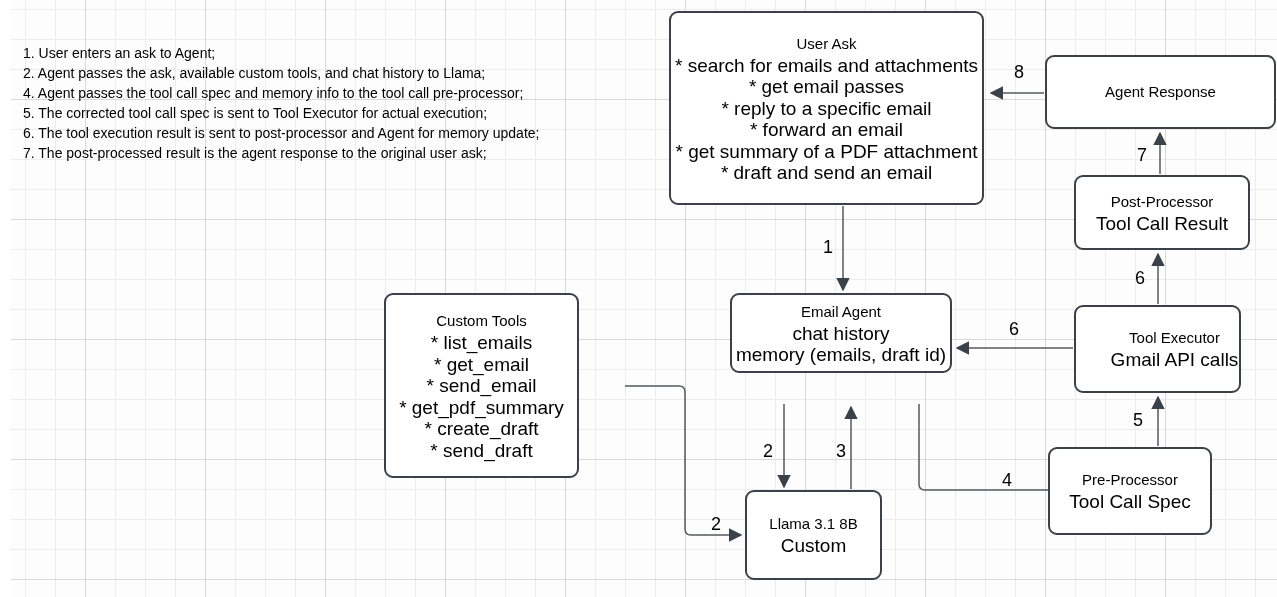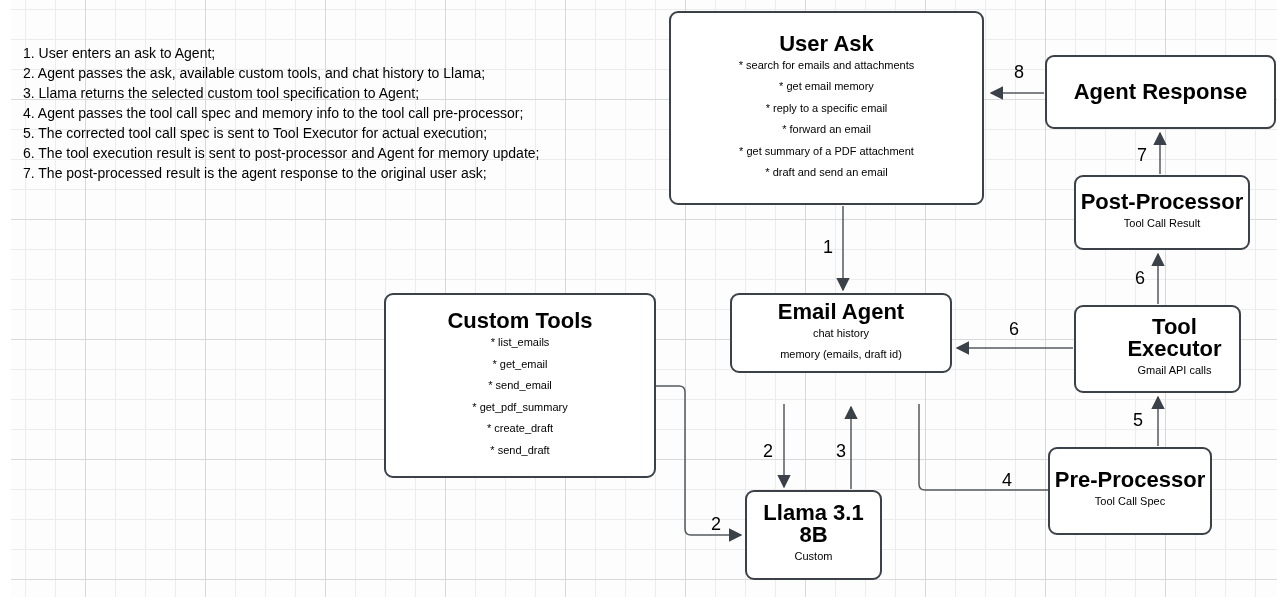--- a/index.html
+++ b/index.html
@@ -25,37 +25,36 @@
   }
   .box{
     position:absolute;box-sizing:border-box;
     background:#ffffff;
     border:2px solid #3b4148;
     border-radius:9px;
     display:flex;flex-direction:column;
     align-items:center;justify-content:center;
     text-align:center;
   }
-  .box-title{font-weight:bold;font-size:22px;line-height:22px;}
-  .box-line{font-size:11px;line-height:21.5px;text-align:right;}
+  .box-title{font-weight:normal;font-size:15px;line-height:22px;}
+  .box-line{font-size:19px;line-height:21.5px;text-align:right;}
   svg.connectors{position:absolute;left:0;top:0;pointer-events:none;}
   .edge-label{
     position:absolute;transform:translate(-50%,-50%);
     font-size:18px;line-height:18px;
   }
 </style>
 </head>
 <body>
 
 <div class="canvas">
 
   <div class="notes">
     <div>1. User enters an ask to Agent;</div>
     <div>2. Agent passes the ask, available custom tools, and chat history to Llama;</div>
-    <div>3. Llama returns the selected custom tool specification to Agent;</div>
     <div>4. Agent passes the tool call spec and memory info to the tool call pre-processor;</div>
     <div>5. The corrected tool call spec is sent to Tool Executor for actual execution;</div>
     <div>6. The tool execution result is sent to post-processor and Agent for memory update;</div>
     <div>7. The post-processed result is the agent response to the original user ask;</div>
   </div>
 
   <svg class="connectors" width="1277" height="597" viewBox="0 0 1277 597">
     <defs>
       <marker id="ah" viewBox="0 0 10 10" refX="9" refY="5" markerWidth="9" markerHeight="9" orient="auto-start-reverse">
         <path d="M0,0 L10,5 L0,10 z" fill="#3b4148"></path>
@@ -82,21 +81,21 @@
   <div class="edge-label" style="left:996px;top:480px;">4</div>
   <div class="edge-label" style="left:1127px;top:420px;">5</div>
   <div class="edge-label" style="left:1003px;top:329px;">6</div>
   <div class="edge-label" style="left:1129px;top:278px;">6</div>
   <div class="edge-label" style="left:1131px;top:155px;">7</div>
   <div class="edge-label" style="left:1008px;top:72px;">8</div>
 
   <div class="box" style="left:658px;top:11px;width:315px;height:194px;">
     <div class="box-title">User Ask</div>
     <div class="box-line">* search for emails and attachments</div>
-    <div class="box-line">* get email memory</div>
+    <div class="box-line">* get email passes</div>
     <div class="box-line">* reply to a specific email</div>
     <div class="box-line">* forward an email</div>
     <div class="box-line">* get summary of a PDF attachment</div>
     <div class="box-line">* draft and send an email</div>
   </div>
 
   <div class="box" style="left:1063px;top:175px;width:176px;height:75px;">
     <div class="box-title">Post-Processor</div>
     <div class="box-line">Tool Call Result</div>
   </div>
@@ -114,21 +113,21 @@
     <div class="box-title">Pre-Processor</div>
     <div class="box-line">Tool Call Spec</div>
   </div>
 
   <div class="box" style="left:719px;top:293px;width:222px;height:80px;">
     <div class="box-title">Email Agent</div>
     <div class="box-line">chat history</div>
     <div class="box-line">memory (emails, draft id)</div>
   </div>
 
-  <div class="box" style="left:373px;top:293px;width:272px;height:185px;">
+  <div class="box" style="left:373px;top:293px;width:195px;height:185px;">
     <div class="box-title">Custom Tools</div>
     <div class="box-line">* list_emails</div>
     <div class="box-line">* get_email</div>
     <div class="box-line">* send_email</div>
     <div class="box-line">* get_pdf_summary</div>
     <div class="box-line">* create_draft</div>
     <div class="box-line">* send_draft</div>
   </div>
 
   <div class="box" style="left:734px;top:490px;width:137px;height:90px;">

